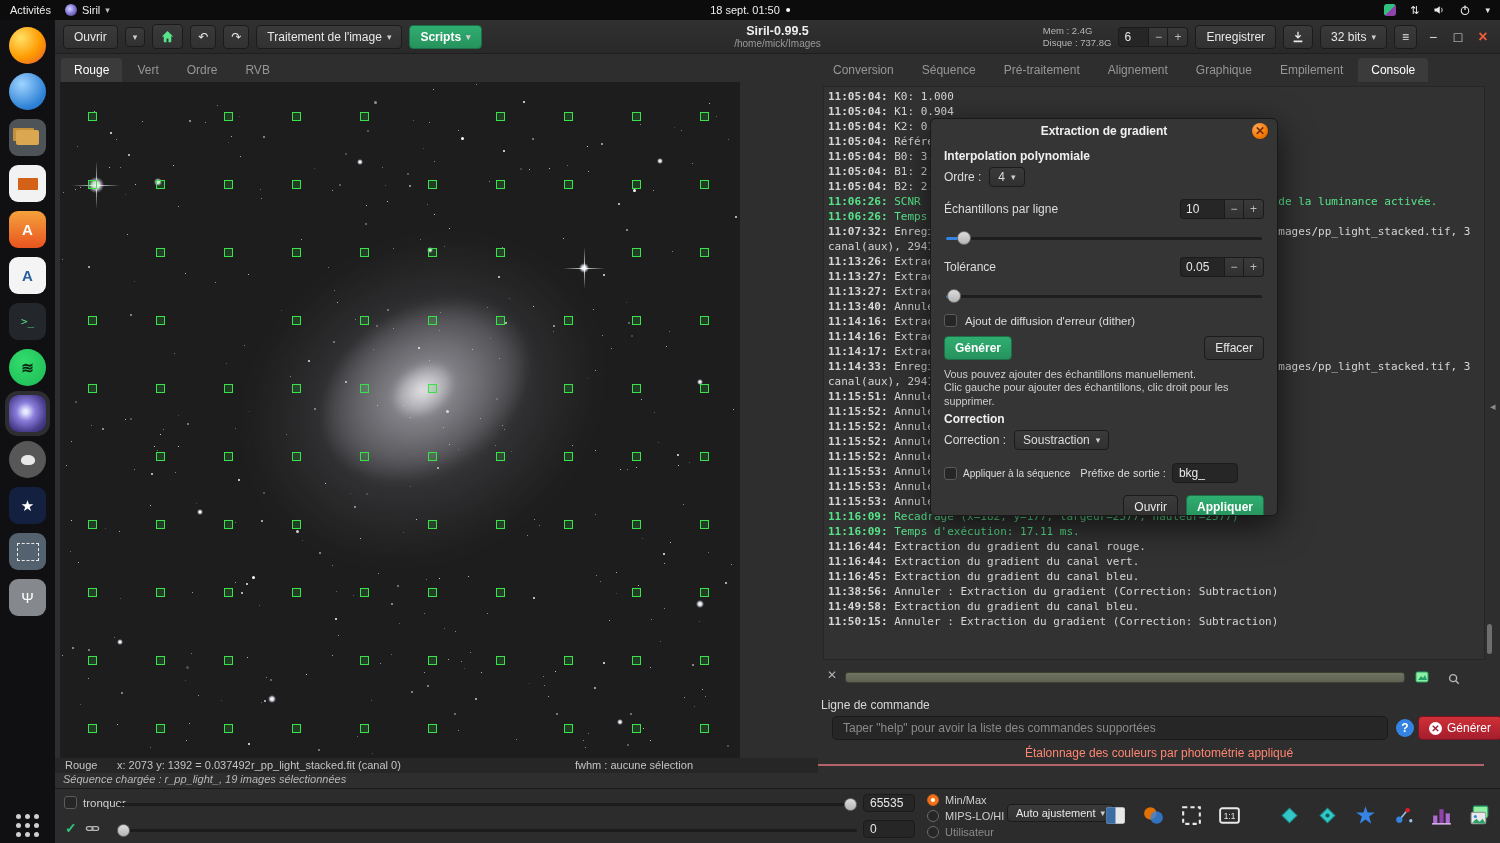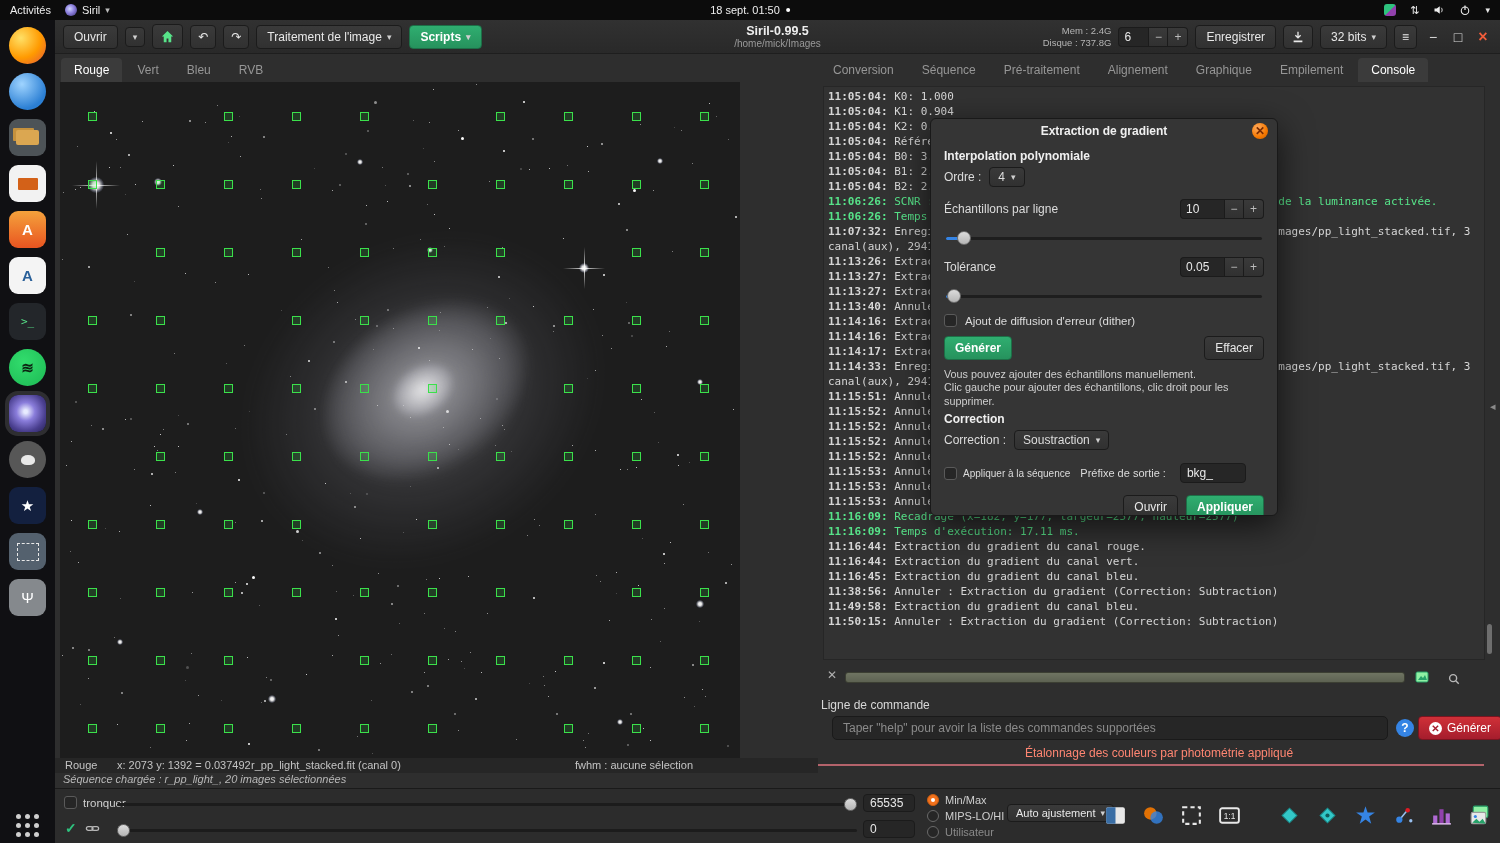--- a/index.html
+++ b/index.html
@@ -51,21 +51,21 @@
   .btn{background:linear-gradient(#3a3a3a,#313131);border:1px solid #1b1b1b;border-radius:4px;
     color:#e8e8e8;font-size:12px;padding:4px 10px;display:inline-flex;align-items:center;gap:5px;cursor:default;white-space:nowrap}
   .btn.icon-btn{padding:4px 7px}
   .btn.green{background:linear-gradient(#2fae70,#26925d);border-color:#1d6f47;color:#fff;font-weight:600}
   .btn.sm{padding:2px 8px;font-size:11px}
   .caret{font-size:9px;color:#cfcfcf}
   .hb-title{position:absolute;left:50%;transform:translateX(-50%);text-align:center;line-height:1.15}
   .hb-title .t1{font-weight:bold;font-size:12.5px;color:#eee}
   .hb-title .t2{font-size:10px;color:#9a9a9a}
   .hb-right{margin-left:auto;display:flex;align-items:center;gap:7px}
-  .memdisk{font-size:9.5px;color:#b5b5b5;text-align:right;line-height:1.25}
+  .memdisk{font-size:9.5px;color:#b5b5b5;line-height:1.25}
   .spin{display:inline-flex;align-items:stretch}
   .spin input{width:30px;background:#262626;border:1px solid #1b1b1b;border-right:none;border-radius:4px 0 0 4px;color:#e8e8e8;padding:2px 5px;font-size:12px}
   .spin-btn{width:20px;display:flex;align-items:center;justify-content:center;background:linear-gradient(#3a3a3a,#313131);border:1px solid #1b1b1b;color:#bbb;font-size:12px}
   .spin-btn:last-child{border-radius:0 4px 4px 0;border-left:none}
   .winctl{width:18px;text-align:center;color:#d8d8d8;font-size:14px;cursor:default}
   .winctl.close{color:#f25d3b;font-weight:bold;font-size:16px}
 
   
   .tabs{position:absolute;display:flex;gap:2px;font-size:12px;z-index:5}
   .ltabs{left:6px;top:38px}
@@ -141,21 +141,21 @@
   .gslider{position:relative;height:14px;margin-top:12px}
   .gslider .track{position:absolute;left:2px;right:2px;top:6px;height:3px;background:#1e1e1e;border-radius:2px}
   .gslider .fill{position:absolute;left:2px;top:6px;height:3px;background:#3584e4;border-radius:2px}
   .gslider .knob{position:absolute;top:0;width:14px;height:14px;border-radius:50%;
     background:linear-gradient(#dcdcdc,#b5b5b5);border:1px solid #6e6e6e}
   .checkbox{width:13px;height:13px;border-radius:3px;background:#262626;border:1px solid #5a5a5a;display:inline-block;flex:none}
   .chk-row .lbl{margin-left:8px;font-size:11.5px}
   .hint{margin-top:8px;font-size:10.8px;color:#cfcfcf;line-height:1.25}
   .lbl.xs{font-size:10px;margin-left:6px}
   .lbl.s{font-size:11px;margin-left:10px}
-  .prefix{width:66px;margin-left:14px}
+  .prefix{width:66px;margin-left:6px}
 
   
   .btoolbar{position:absolute;left:0;top:768px;width:1445px;height:55px;background:#2c2c2c;border-top:1px solid #1a1a1a;z-index:6}
   .trunc{position:absolute;left:9px;top:7px;display:flex;align-items:center;gap:6px;font-size:11.5px;color:#cfcfcf}
   .chk-green{position:absolute;left:10px;top:31px;color:#2ec27e;font-size:14px;font-weight:bold}
   .link-ico{position:absolute;left:30px;top:32px}
   .hslider{position:absolute;height:14px}
   .hs1{left:62px;top:8px;width:740px}
   .hs2{left:62px;top:34px;width:740px}
   .hslider .track{position:absolute;left:0;right:0;top:6px;height:3px;background:#1c1c1c;border-radius:2px}
@@ -289,21 +289,21 @@
       <span class="btn icon-btn">≡</span>
       <span class="winctl">−</span>
       <span class="winctl">□</span>
       <span class="winctl close">×</span>
     </div>
   </div>
 
   <div class="tabs ltabs">
     <div class="tab active">Rouge</div>
     <div class="tab">Vert</div>
-    <div class="tab">Bleu</div>
+    <div class="tab">Ordre</div>
     <div class="tab">RVB</div>
   </div>
 
   <div class="image-area">
     <div class="galaxy g1"></div>
     <div class="galaxy g2"></div>
     <div class="galaxy g3"></div>
     <div id="stars">
         <i style="left: 290.2px; top: 411.3px; width: 1px; height: 1px; opacity: 0.29;"></i>
         <i style="left: 221.3px; top: 227.8px; width: 1px; height: 1px; opacity: 0.29;"></i>
@@ -721,21 +721,21 @@
   </div>
 
   <div class="status-strip">
     <span style="left:10px">Rouge</span>
     <span style="left:62px">x: 2073 y: 1392 = 0.037492</span>
     <span style="left:196px">r_pp_light_stacked.fit (canal 0)</span>
     <span style="left:520px">fwhm : aucune sélection</span>
   </div>
   <div class="seq-line">
     <span>Séquence chargée :</span>
-    <span>r_pp_light_, 20 images sélectionnées</span>
+    <span>r_pp_light_, 19 images sélectionnées</span>
   </div>
 
   <div class="tabs rtabs">
     <div class="tab">Conversion</div>
     <div class="tab">Séquence</div>
     <div class="tab">Pré-traitement</div>
     <div class="tab">Alignement</div>
     <div class="tab">Graphique</div>
     <div class="tab">Empilement</div>
     <div class="tab active">Console</div>

